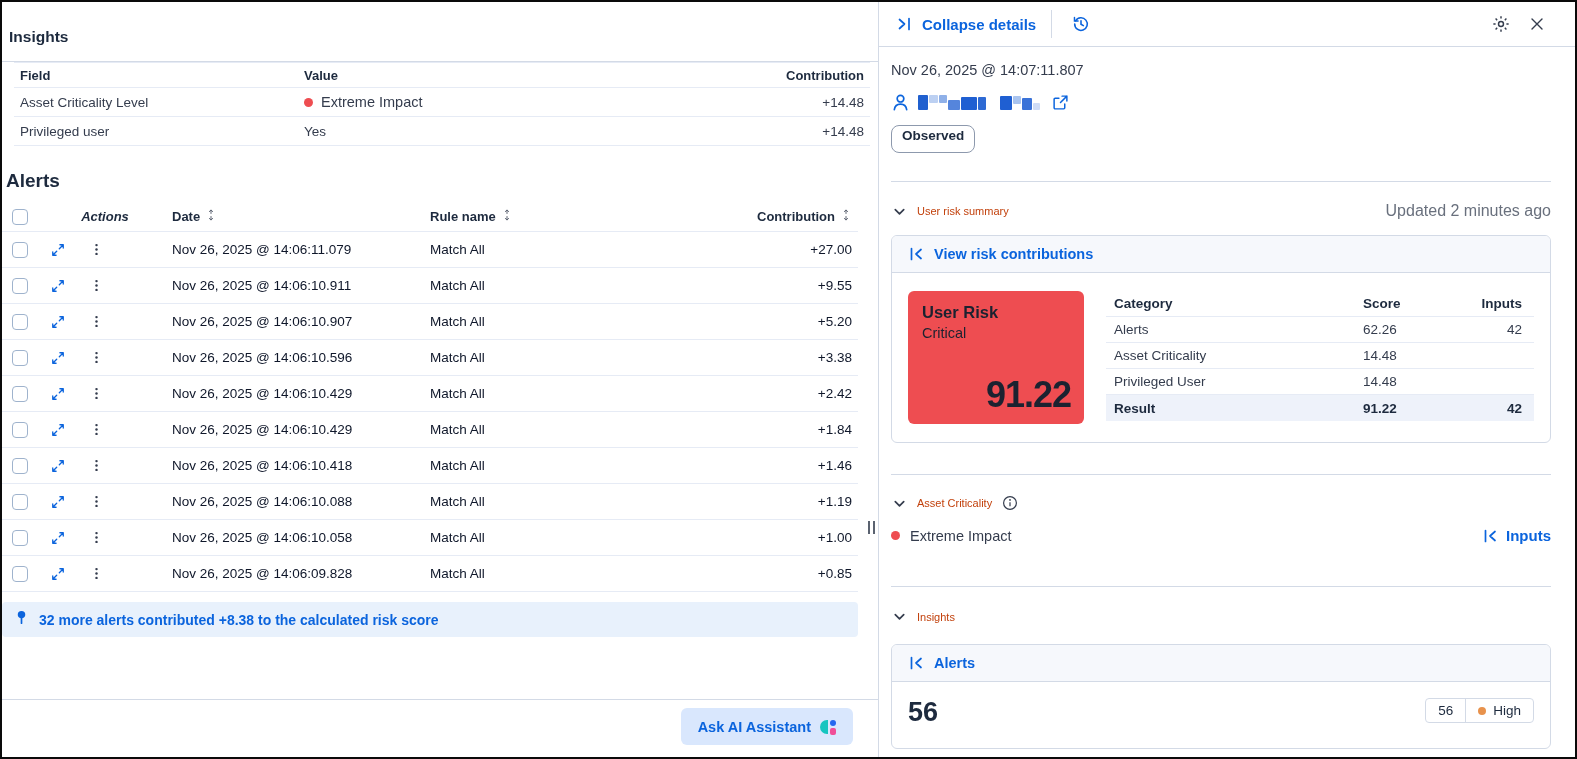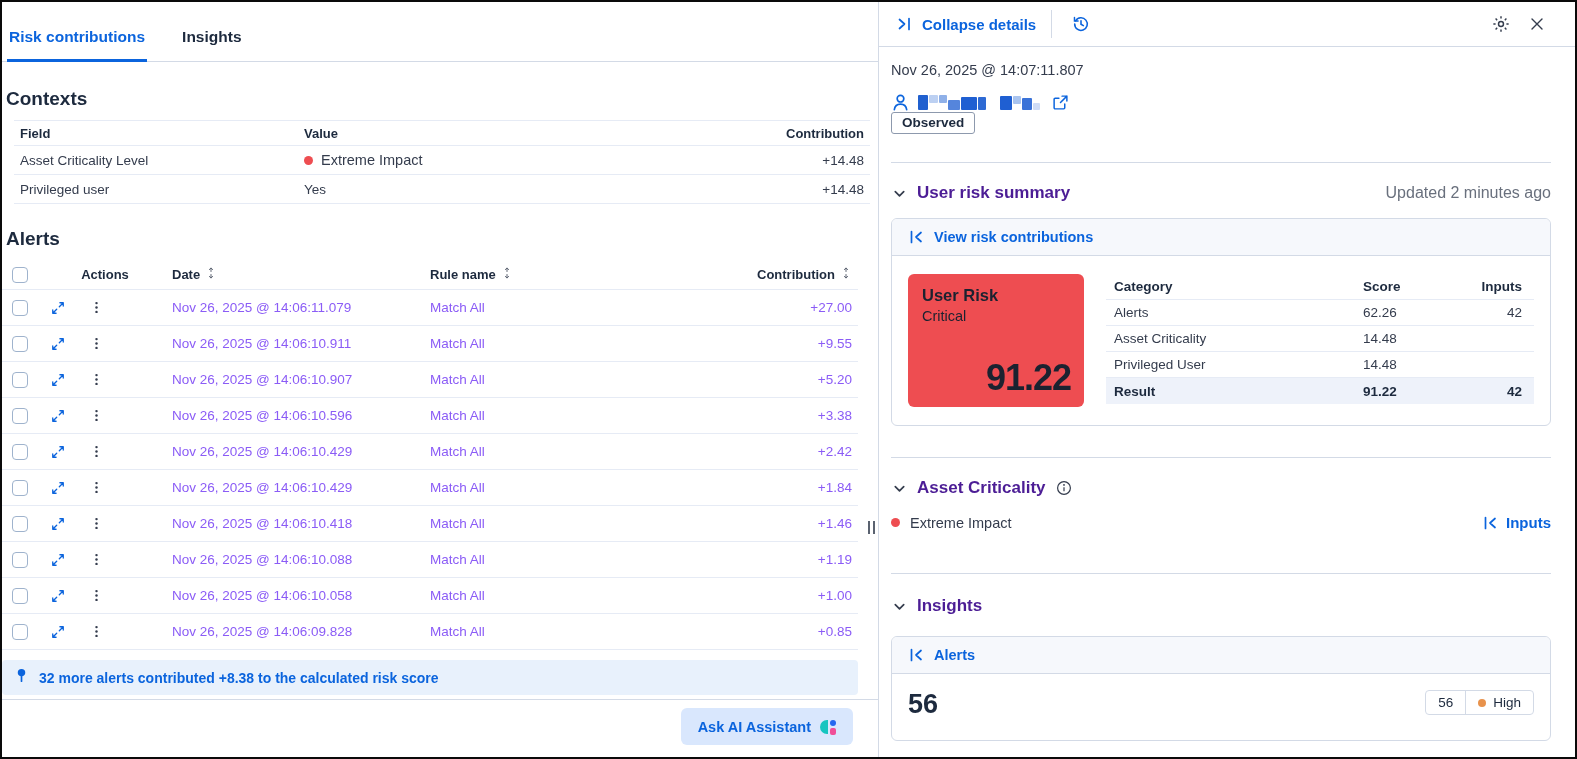--- a/index.html
+++ b/index.html
@@ -20,23 +20,23 @@
   .crow { display:grid; grid-template-columns:284px 1fr 150px; align-items:center; min-height:29px; border-bottom:1px solid #E6EBF5; font-size:13.5px; color:#343C4D; }
   .crow.head { color:#1D2A3E; font-weight:700; font-size:13px; min-height:25px; }
   .ccell { padding-left:6px; display:flex; align-items:center; gap:8px; }
   .ccell.num { justify-content:flex-end; padding-right:6px; }
   .dot { width:9px; height:9px; border-radius:50%; background:#EE4D51; display:inline-block; flex:none; }
   .dot.orange { background:#E8924C; width:8px; height:8px; }
 
   
   .ahead { display:grid; grid-template-columns:36px 134px 258px 1fr 130px; align-items:center; height:30px; border-bottom:1px solid #E6EBF5; font-size:13px; font-weight:700; color:#1D2A3E; width:856px; }
   .ahead .hc { display:flex; align-items:center; gap:5px; }
-  .ahead .hc.center { justify-content:center; }
+  .ahead .hc.center { justify-content:center;font-style:italic; }
   .ahead .hc.right { justify-content:flex-end; padding-right:6px; }
-  .arow { display:grid; grid-template-columns:36px 40px 36px 58px 258px 1fr 130px; align-items:center; height:36px; border-bottom:1px solid #E6EBF5; font-size:13.5px; color:#8b5cf6; width:856px; }
+  .arow { display:grid; grid-template-columns:36px 40px 36px 58px 258px 1fr 130px; align-items:center; height:36px; border-bottom:1px solid #E6EBF5; font-size:13.5px; color:#0f172a; width:856px; }
   .acell { display:flex; align-items:center; }
   .acell.ccb { justify-content:center; }
   .acell.cic { justify-content:center; }
   .acell.ccontrib { justify-content:flex-end; padding-right:6px; }
   .checkbox { width:16px; height:16px; border:1px solid #9FB3CD; border-radius:4px; background:#fff; display:inline-block; cursor:pointer; }
   .iconbtn { display:inline-flex; align-items:center; justify-content:center; width:24px; height:24px; cursor:pointer; }
 
   .banner { width:856px; margin-top:10px; background:#E8F1FC; border-radius:4px; display:flex; align-items:center; gap:10px; padding:8px 12px; }
   .banner-text { font-size:14px; font-weight:600; color:#0B64DD; }
 
@@ -58,24 +58,24 @@
   .collapse-btn { display:inline-flex; align-items:center; gap:9px; cursor:pointer; background:none; border:none; font-family:inherit; }
   .collapse-btn span { font-size:15px; font-weight:700; color:#0B64DD; }
   .vdiv { width:1px; height:28px; background:#D3DAE6; margin:0 15px; }
   .rp-header .spacer { flex:1; }
   .hicon { display:inline-flex; align-items:center; justify-content:center; width:28px; height:28px; cursor:pointer; }
   .rp-body { padding:15px 24px 0 12px; overflow:hidden; }
   .timestamp { font-size:14.5px; color:#343C4D; }
   .user-row { display:flex; align-items:center; gap:8px; margin-top:15px; }
   .redax { display:flex; align-items:center; gap:1px; }
   .redax b { display:inline-block; border-radius:1px; }
-  .obs-badge { display:inline-block; border:1px solid #8D99AD; border-radius:3px; padding:2px 10px 3px; font-size:13.5px; font-weight:600; color:#1D2A3E; background:#fff; }
+  .obs-badge { display:inline-block; margin-top:13px; border:1px solid #8D99AD; border-radius:8px; padding:2px 10px 9px; font-size:13.5px; font-weight:600; color:#1D2A3E; background:#fff; }
   hr.sep { border:none; border-top:1px solid #D3DAE6; margin:28px 0 0 0; }
   .sect-head { display:flex; align-items:center; gap:10px; margin-top:20px; }
-  .sect-title { font-size:17px; font-weight:700; color:#4c1d95; }
+  .sect-title { font-size:11px; font-weight:400; color:#c2410c; }
   .sect-right { margin-left:auto; font-size:16px; color:#69707D; }
   .chev { display:inline-flex; width:16px; justify-content:center; cursor:pointer; }
 
   .card { border:1px solid #D3DAE6; border-radius:6px; margin-top:15px; overflow:hidden; background:#fff; }
   .card-head { background:#F6F8FC; border-bottom:1px solid #D3DAE6; padding:10px 16px; display:flex; align-items:center; gap:10px; }
   .card-link { font-size:14.5px; font-weight:600; color:#0B64DD; cursor:pointer; }
   .card-body { padding:18px 16px;justify-content:space-between; }
 
   .risk-flex { display:flex; gap:22px; align-items:flex-start; }
   .score-card { width:176px; height:133px; border-radius:6px; background:#EE4D51; padding:12px 14px; position:relative; flex:none; }
@@ -101,25 +101,23 @@
   .sev-badge .seg { padding:4px 12px; font-size:13.5px; color:#1D2A3E; display:flex; align-items:center; gap:7px; }
   .sev-badge .seg:first-child { border-right:1px solid #D3DAE6; }
 </style>
 </head>
 <body>
 
 <div class="frame">
 
   <div class="left-panel">
     <div class="tabbar">
-      <div class="tab active">Risk contributions</div>
       <div class="tab">Insights</div>
     </div>
 
-    <div class="lp-heading">Contexts</div>
 
     <div class="ctable">
       <div class="crow head">
         <span class="ccell">Field</span>
         <span class="ccell">Value</span>
         <span class="ccell num">Contribution</span>
       </div>
       <div>
           <div class="crow">
             <span class="ccell cf">Asset Criticality Level</span>

